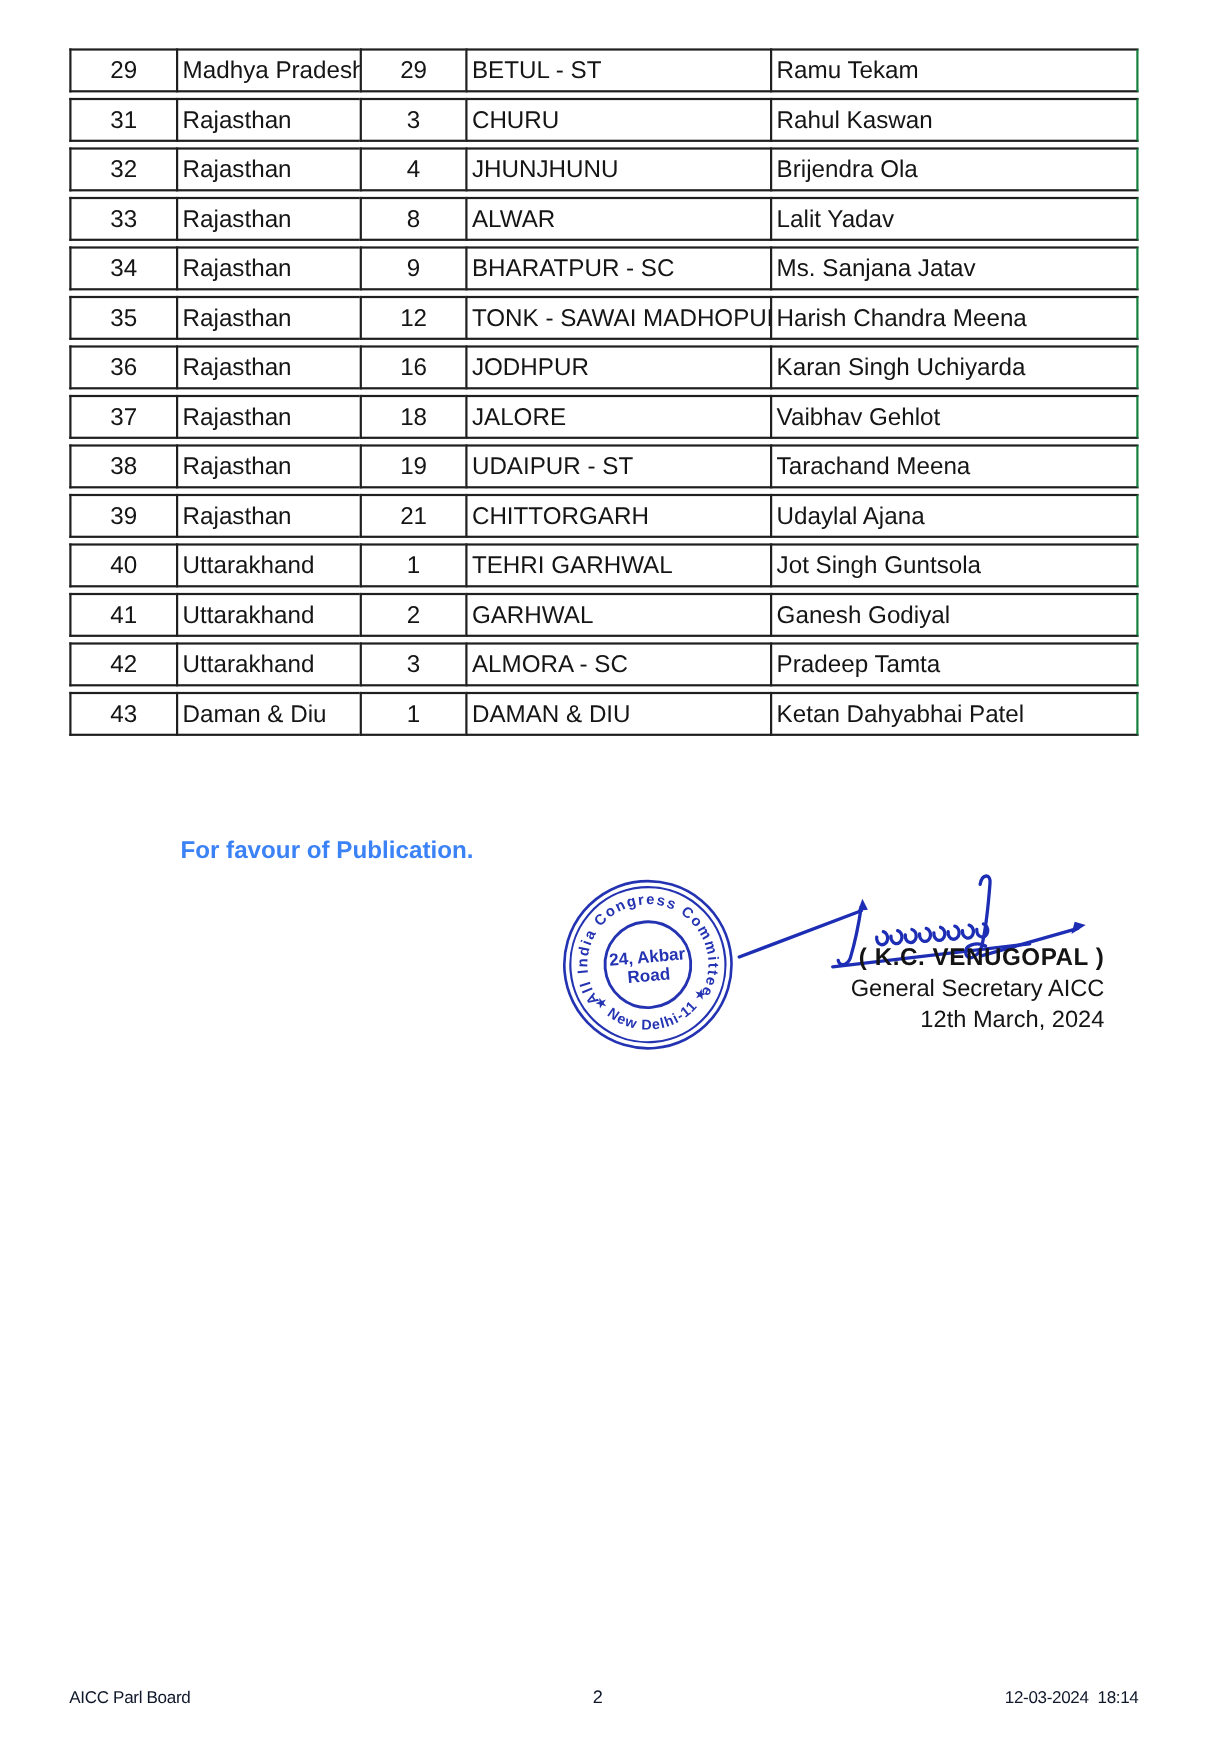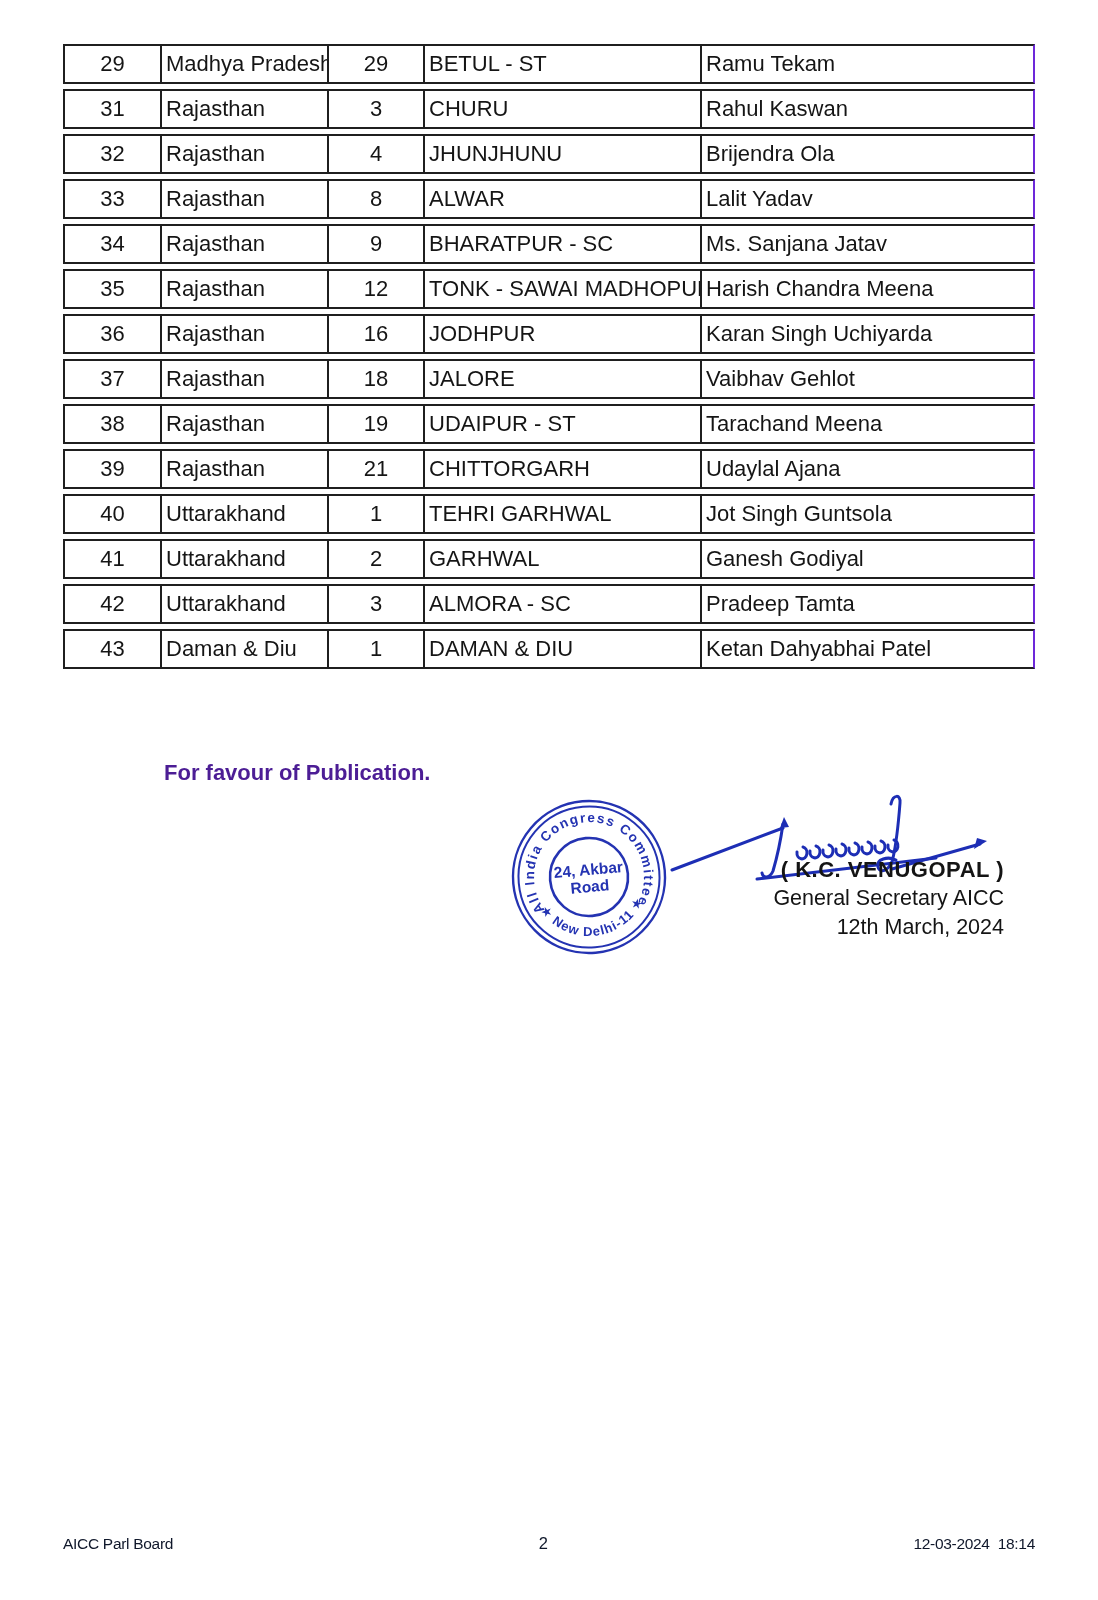--- a/index.html
+++ b/index.html
@@ -14,27 +14,27 @@
   table.ctable{
     position:absolute;left:63px;top:39px;width:972px;
     border-collapse:separate;border-spacing:0 5px;table-layout:fixed;
     font-size:22px;color:#151515;
   }
   table.ctable td{
     border:2px solid #1f1f1f;border-right:none;
     height:36px;vertical-align:middle;padding:0 4px;
     overflow:hidden;white-space:nowrap;
   }
-  table.ctable td:last-child{border-right:2px solid #6d28d9;}
+  table.ctable td:last-child{border-right:2px solid #15803d;}
   td.c-center{text-align:center;}
   td.c-left{text-align:left;padding-left:6px;}
 
   .pubnote{
     position:absolute;left:164px;top:760px;
-    font-size:22px;font-weight:bold;color:#4c1d95;
+    font-size:22px;font-weight:bold;color:#3b82f6;
   }
 
   .stamp-svg{position:absolute;left:506px;top:794px;width:166px;height:166px;}
   .sig-svg{position:absolute;left:660px;top:778px;width:340px;height:122px;}
 
   .sigblock{
     position:absolute;left:728px;top:855px;width:276px;
     text-align:right;line-height:29px;color:#141414;
   }
   .sig-name{font-size:22px;font-weight:bold;letter-spacing:0.5px;}

